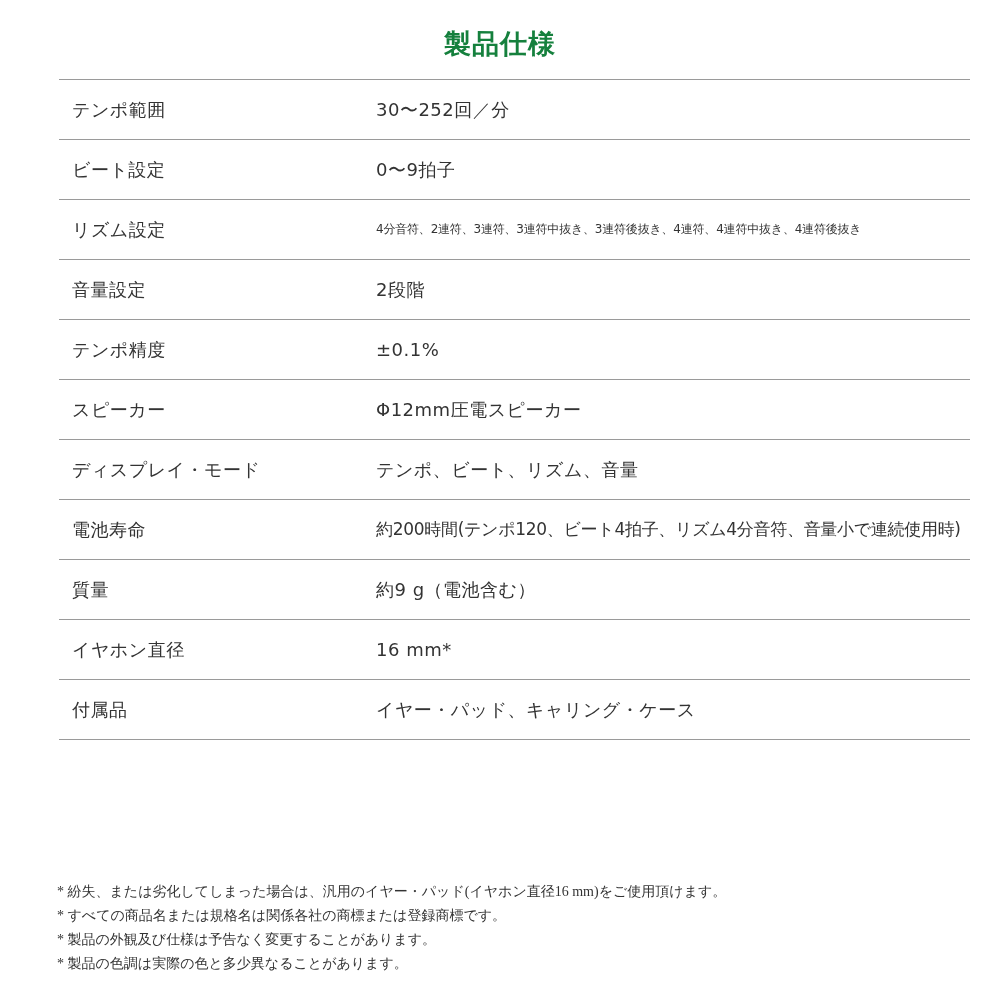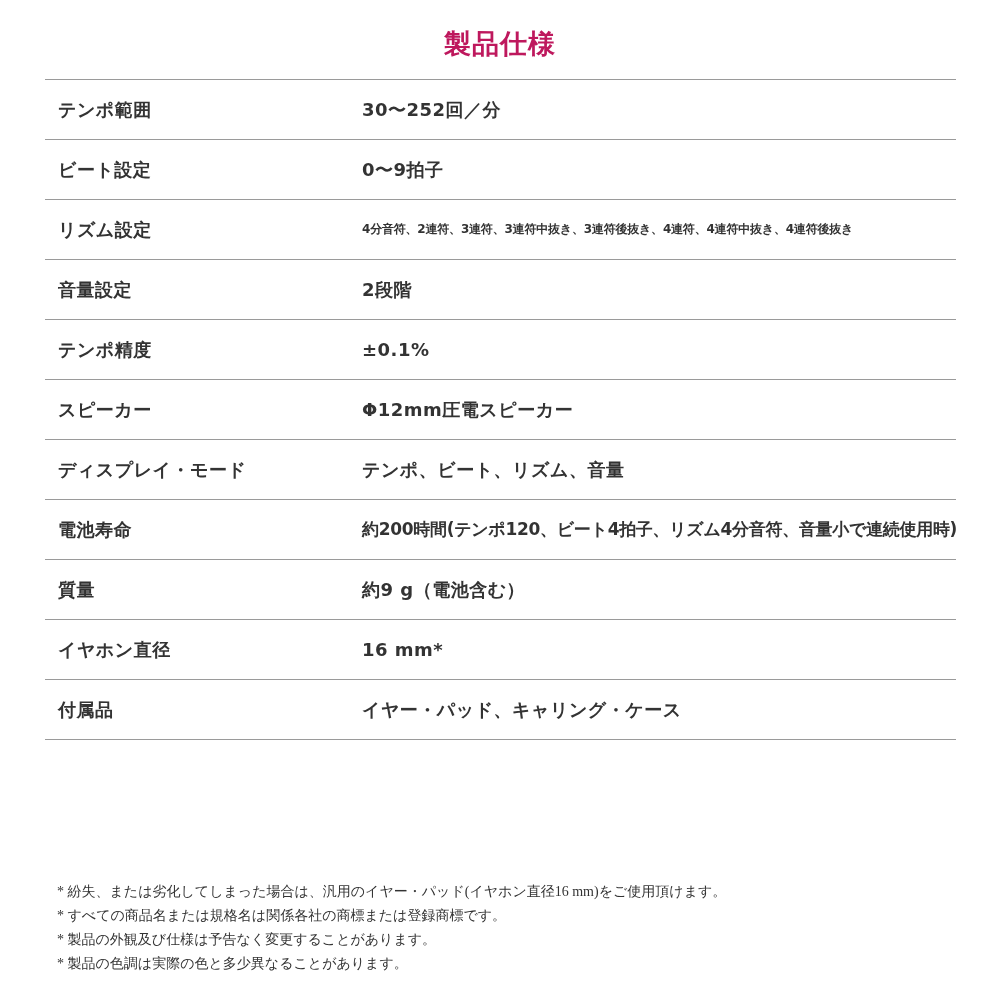--- a/index.html
+++ b/index.html
@@ -16,31 +16,30 @@
       color: #333333;
     }
     .title {
       position: absolute;
       top: 24px;
       left: 0;
       width: 1000px;
       text-align: center;
       font-size: 27px;
       font-weight: bold;
-      color: #be185d;
+      color: #15803d;
       letter-spacing: 1px;
       line-height: 40px;
     }
     .spec-table {
       position: absolute;
       top: 79px;
-      left: 45px;
+      left: 59px;
       width: 911px;
       border-top: 1px solid #9a9a9a;
-      font-weight: bold;
     }
     .spec-row {
       height: 59px;
       border-bottom: 1px solid #9a9a9a;
       display: flex;
       align-items: center;
       position: relative;
     }
     .spec-label {
       position: absolute;

